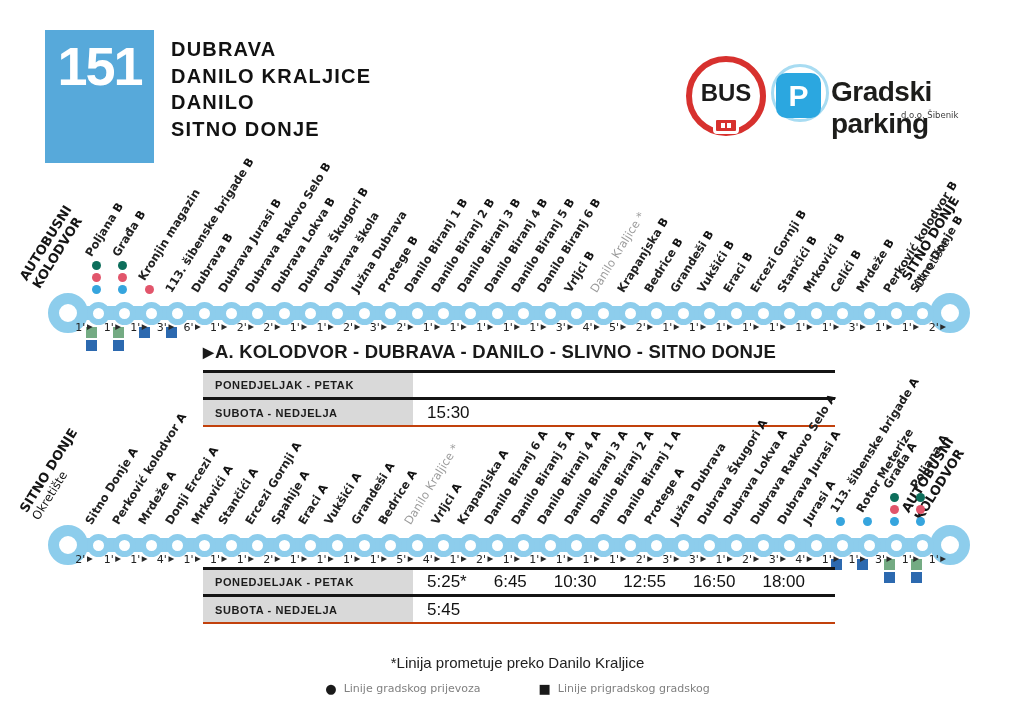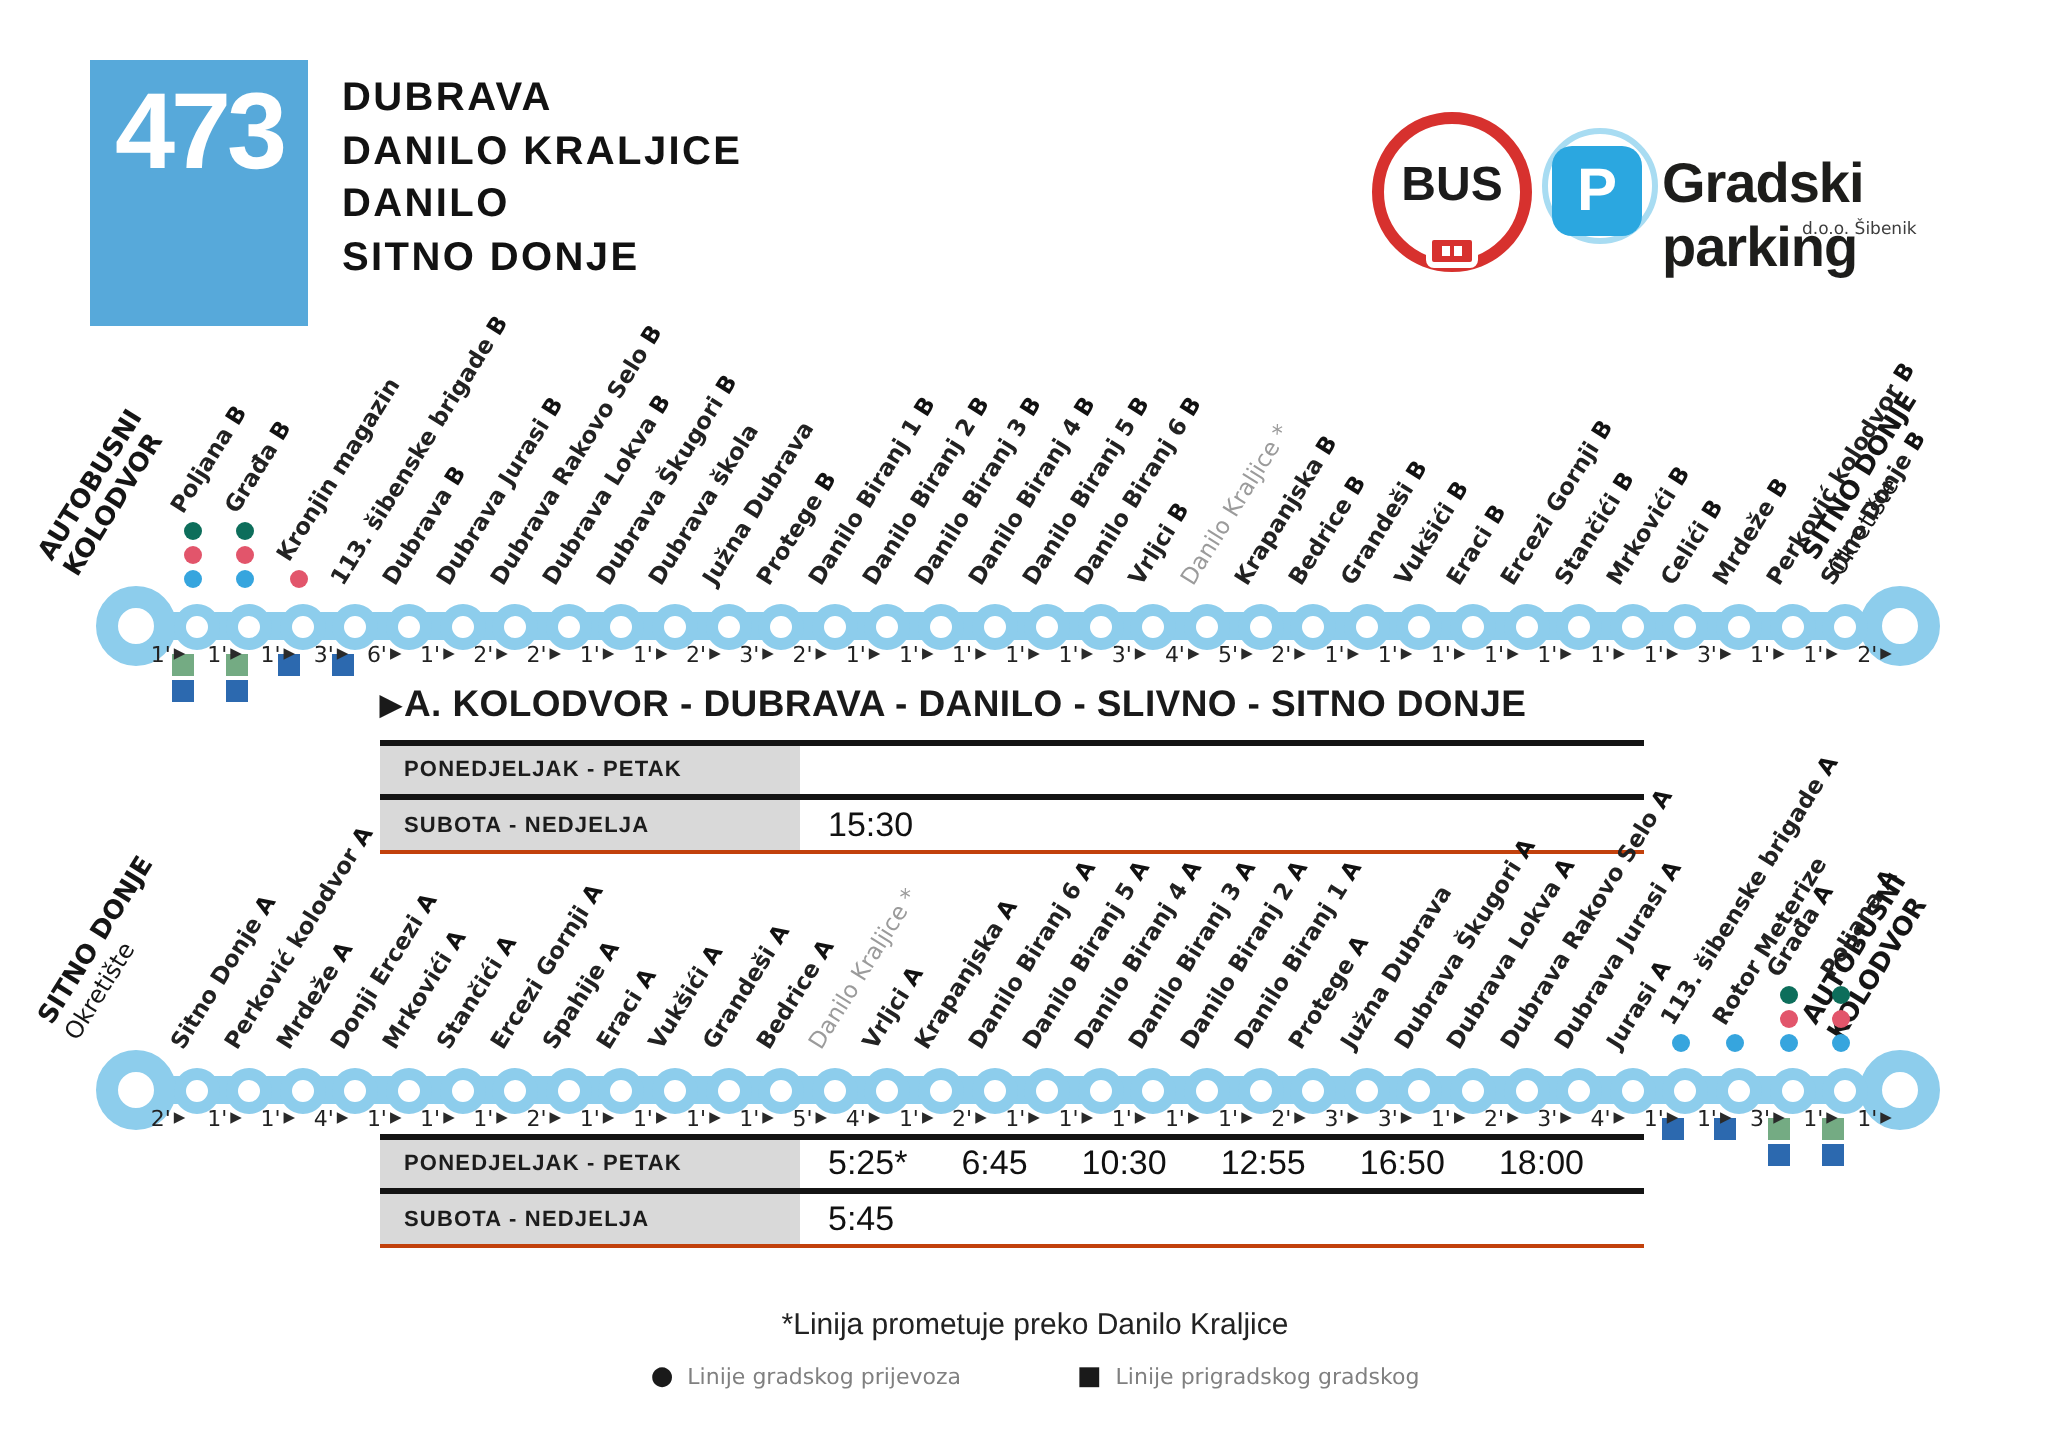--- a/index.html
+++ b/index.html
@@ -39,21 +39,21 @@
 .lbl.muted{color:#9b9b9b;font-weight:500}
 .dot{position:absolute;width:9px;height:9px;border-radius:50%}
 .sqr{position:absolute;width:11px;height:11px}
 .seg{position:absolute;top:8px;transform:translateX(-50%);font-size:11px;color:#222;white-space:nowrap;font-weight:500}
 .seg i{font-style:normal;font-size:7.5px;margin-left:1.5px;vertical-align:2px;color:#2a2a2a}
 .tlbl{position:absolute;transform-origin:0 100%;transform:rotate(-58deg);white-space:nowrap;
  font-size:13px;font-weight:800;line-height:15px;color:#151515}
 .tlbl .reg{font-weight:400;font-size:12px}
 
 
-.tt{position:absolute;left:190px;width:632px}
+.tt{position:absolute;left:203px;width:632px}
 .tt-title{font-family:"Liberation Sans",sans-serif;font-weight:bold;font-size:18.5px;color:#1a1a1a;
  letter-spacing:.2px;margin-bottom:7px}
 .tt-title .arr{font-size:14px;vertical-align:1px;margin-right:1px}
 .tt-table{border-top:3px solid #141414}
 .tt-row{display:flex;border-bottom:3px solid #141414;height:27px}
 .tt-row:last-child{border-bottom:2px solid #c2410c}
 .tt-label{width:210px;background:#d9d9d9;font-family:"Liberation Sans",sans-serif;font-size:11px;
  font-weight:bold;letter-spacing:.6px;display:flex;align-items:center;padding-left:12px;color:#1c1c1c}
 .tt-times{display:flex;align-items:center;padding-left:14px;gap:27px;font-family:"Liberation Sans",sans-serif;
  font-size:17px;color:#111}
@@ -63,21 +63,21 @@
  font-size:15px;color:#222}
 .legend{position:absolute;left:0;right:0;top:682px;display:flex;justify-content:center;gap:58px}
 .legend .item{display:flex;align-items:center;gap:7px;font-size:11px;color:#808080}
 .legend .mk{color:#1a1a1a;font-size:13px;line-height:1}
 </style>
 </head>
 <body>
 
 <div class="page">
 
-  <div class="badge">473</div>
+  <div class="badge">151</div>
   <div class="rtitle">
     <div>DUBRAVA</div>
     <div>DANILO KRALJICE</div>
     <div>DANILO</div>
     <div>SITNO DONJE</div>
   </div>
 
   <div class="buslogo">
     <div class="bustext">BUS</div>
     <div class="busicon">

